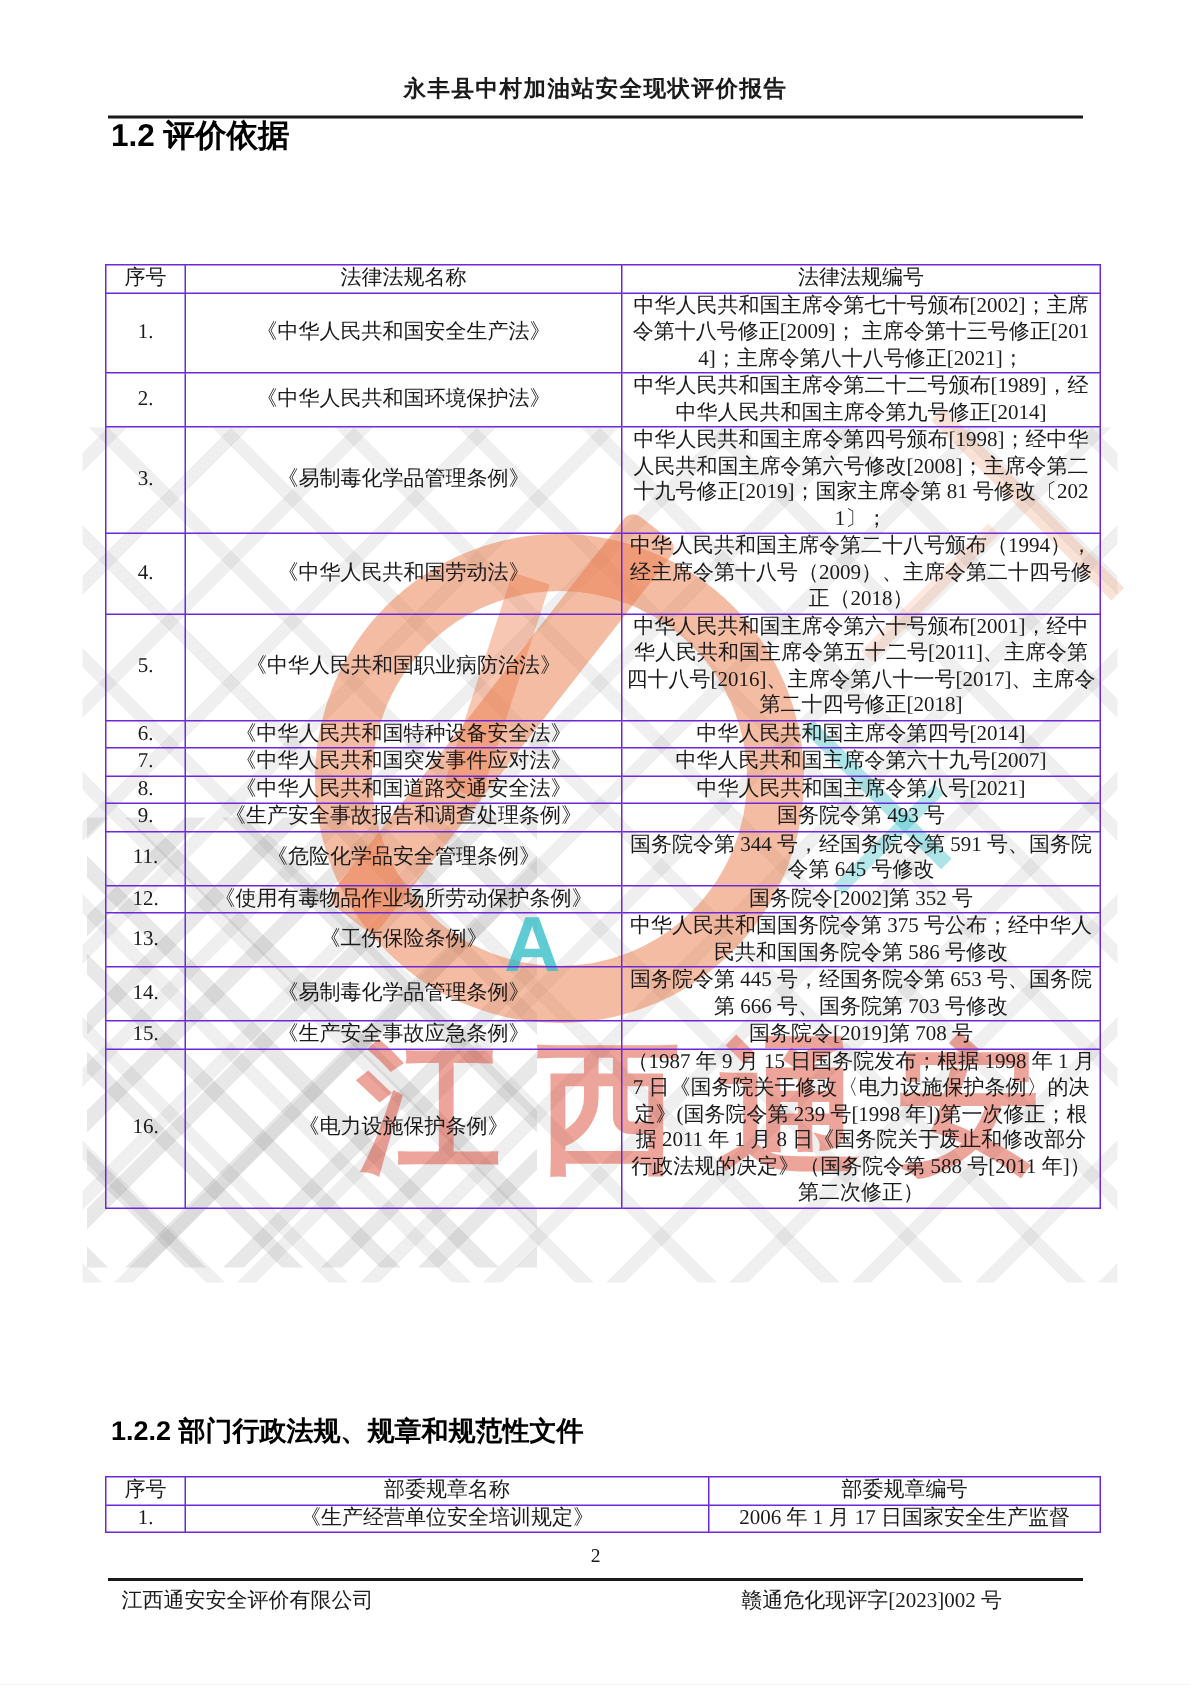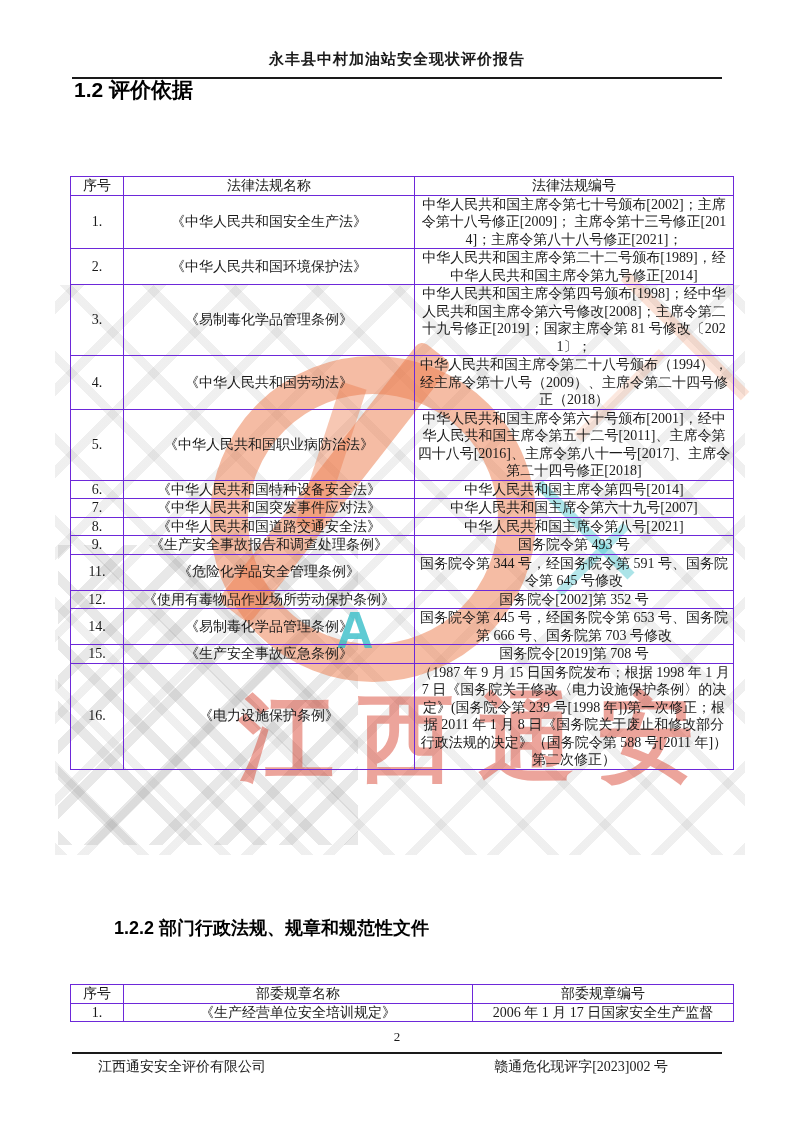--- a/index.html
+++ b/index.html
@@ -85,21 +85,21 @@
     position:absolute;top:77px;left:72px;width:650px;height:2px;
     background:#1a1a1a;
   }
   .h-main{
     position:absolute;left:74px;
     font-family:"Liberation Sans","DejaVu Sans",sans-serif;
     font-weight:bold;color:#000;
   }
   .h-12{top:76px;font-size:21px;}
   .h-121{top:139px;font-size:18px;}
-  .h-122{top:916px;font-size:18px;margin-left:40px;}
+  .h-122{top:942px;font-size:18px;}
   table.law{
     position:absolute;left:70px;width:648px;
     border-collapse:collapse;table-layout:fixed;
     font-size:14px;line-height:17.5px;
     background:transparent;
   }
   #table1{top:176px;}
   #table2{top:984px;}
   table.law th,table.law td{
     border:1px solid #6d28d9;
@@ -121,21 +121,21 @@
   }
   .footer-rule{
     position:absolute;top:1052px;left:72px;width:650px;height:2px;
     background:#1a1a1a;
   }
   .footer{
     position:absolute;top:1058px;left:72px;width:650px;
     font-size:14px;
     display:flex;justify-content:space-between;
   }
-  .footer .company{margin-left:26px;}
+  .footer .company{margin-left:9px;}
   .footer .docnum{margin-right:54px;}
 </style>
 </head>
 <body>
 
 <div class="page">
 
   <div class="wm wm-hatch1"></div>
   <div class="wm wm-hatch2"></div>
   <div class="wm wm-ring"></div>
@@ -213,20 +213,25 @@
             <td class="col0">11.</td>
             <td class="col1">《危险化学品安全管理条例》</td>
             <td class="col2">国务院令第 344 号，经国务院令第 591 号、国务院令第 645 号修改</td>
           </tr>
           <tr>
             <td class="col0">12.</td>
             <td class="col1">《使用有毒物品作业场所劳动保护条例》</td>
             <td class="col2">国务院令[2002]第 352 号</td>
           </tr>
           <tr>
+            <td class="col0">13.</td>
+            <td class="col1">《工伤保险条例》</td>
+            <td class="col2">中华人民共和国国务院令第 375 号公布；经中华人民共和国国务院令第 586 号修改</td>
+          </tr>
+          <tr>
             <td class="col0">14.</td>
             <td class="col1">《易制毒化学品管理条例》</td>
             <td class="col2">国务院令第 445 号，经国务院令第 653 号、国务院第 666 号、国务院第 703 号修改</td>
           </tr>
           <tr>
             <td class="col0">15.</td>
             <td class="col1">《生产安全事故应急条例》</td>
             <td class="col2">国务院令[2019]第 708 号</td>
           </tr>
           <tr>

